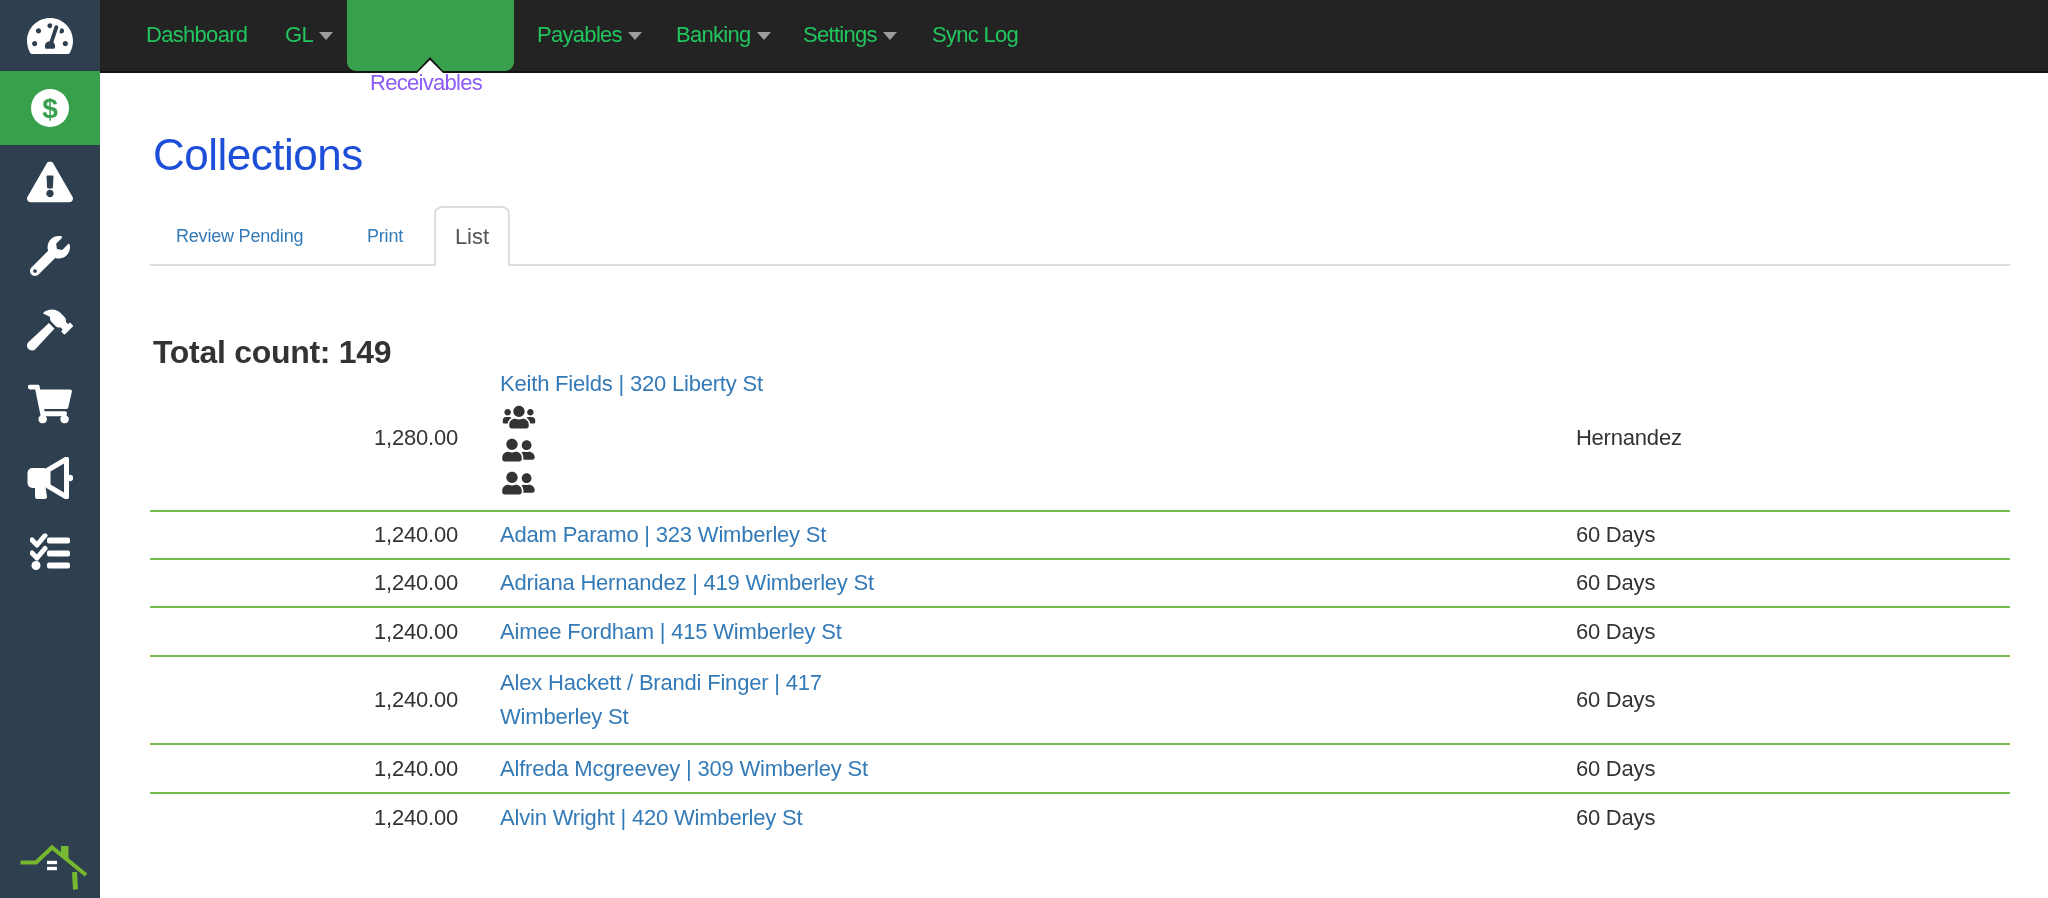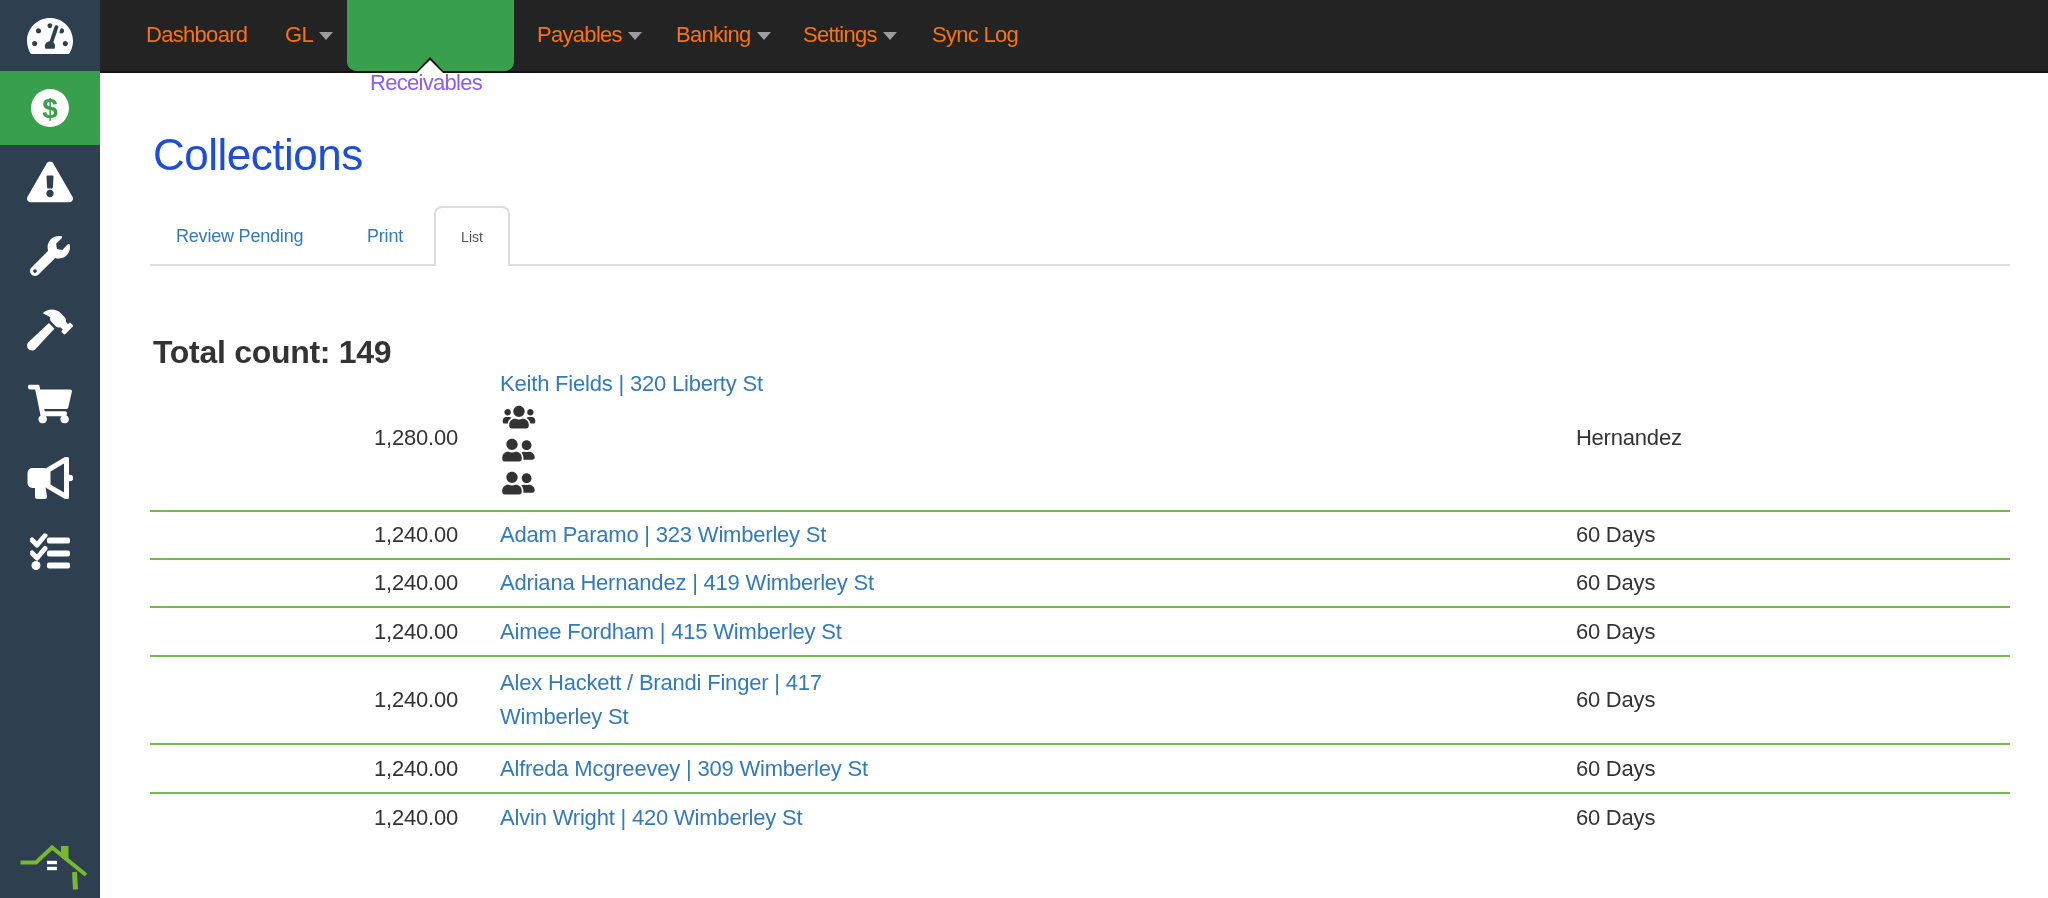--- a/index.html
+++ b/index.html
@@ -10,40 +10,40 @@
 
 #sidebar { position:absolute; left:0; top:0; width:100px; height:898px; background:#2e3f50; }
 .sitem { position:absolute; left:0; width:100px; height:74px; }
 .sitem svg { position:absolute; left:50%; top:50%; transform:translate(-50%,-50%); }
 .sitem.active { background:#38a04c; }
 
 
 #topbar { position:absolute; left:100px; top:0; width:1948px; height:73px;
   background:#232323; border-bottom:2px solid #121212; }
 .navtxt { position:absolute; top:0; height:69px; line-height:69px; font-size:22px;
-  color:#f97316; letter-spacing:-0.7px; white-space:nowrap; }
+  color:#22c55e; letter-spacing:-0.7px; white-space:nowrap; }
 .caret { display:inline-block; width:0; height:0; margin-left:6px; vertical-align:middle;
   border-left:7px solid transparent; border-right:7px solid transparent; border-top:8px solid #9d9d9d; }
 #greentab { position:absolute; left:247px; top:0; width:167px; height:73px;
   background:#38a04c; border-radius:0 0 10px 10px; border-bottom:2px solid #141414; }
 #notchd { position:absolute; left:315px; top:57px; width:0; height:0;
   border-left:15px solid transparent; border-right:15px solid transparent; border-bottom:16px solid #161616; }
 #notchw { position:absolute; left:317px; top:60px; width:0; height:0;
   border-left:13px solid transparent; border-right:13px solid transparent; border-bottom:13px solid #ffffff; }
 .navtxt.on { color:#8b5cf6;margin-top:48px; }
 .navtxt.on .caret { border-top-color:#fff; }
 
 
 #title { position:absolute; left:153px; top:130px; font-size:44px; color:#1d4ed8; letter-spacing:-0.5px; }
 .tablink { position:absolute; top:206px; height:60px; line-height:60px; font-size:18px;
   color:#337ab7; letter-spacing:-0.2px; }
 #tabline { position:absolute; left:150px; top:264px; width:1860px; height:2px; background:#ddd; }
 #listtab { position:absolute; left:434px; top:206px; width:76px; height:60px; background:#fff;
   border:2px solid #ddd; border-bottom:none; border-radius:8px 8px 0 0; z-index:2;
-  text-align:center; line-height:58px; font-size:14px; color:#555; }
+  text-align:center; line-height:58px; font-size:22px; color:#555; }
 #totalcount { position:absolute; left:153px; top:334px; font-size:32px; font-weight:bold;
   color:#333; letter-spacing:-0.3px; }
 
 
 #tbl { position:absolute; left:150px; top:365px; width:1860px; border-collapse:collapse;
   font-size:22px; color:#333; letter-spacing:-0.2px; }
 #tbl th { background:#67b233; color:#fff; font-weight:normal; font-size:22px; text-align:left;
   padding:0 16px; height:63px; vertical-align:middle; }
 #tbl td { padding:0 16px; vertical-align:middle; }
 #tbl tr.r { border-top:2px solid #74ba4e; }

